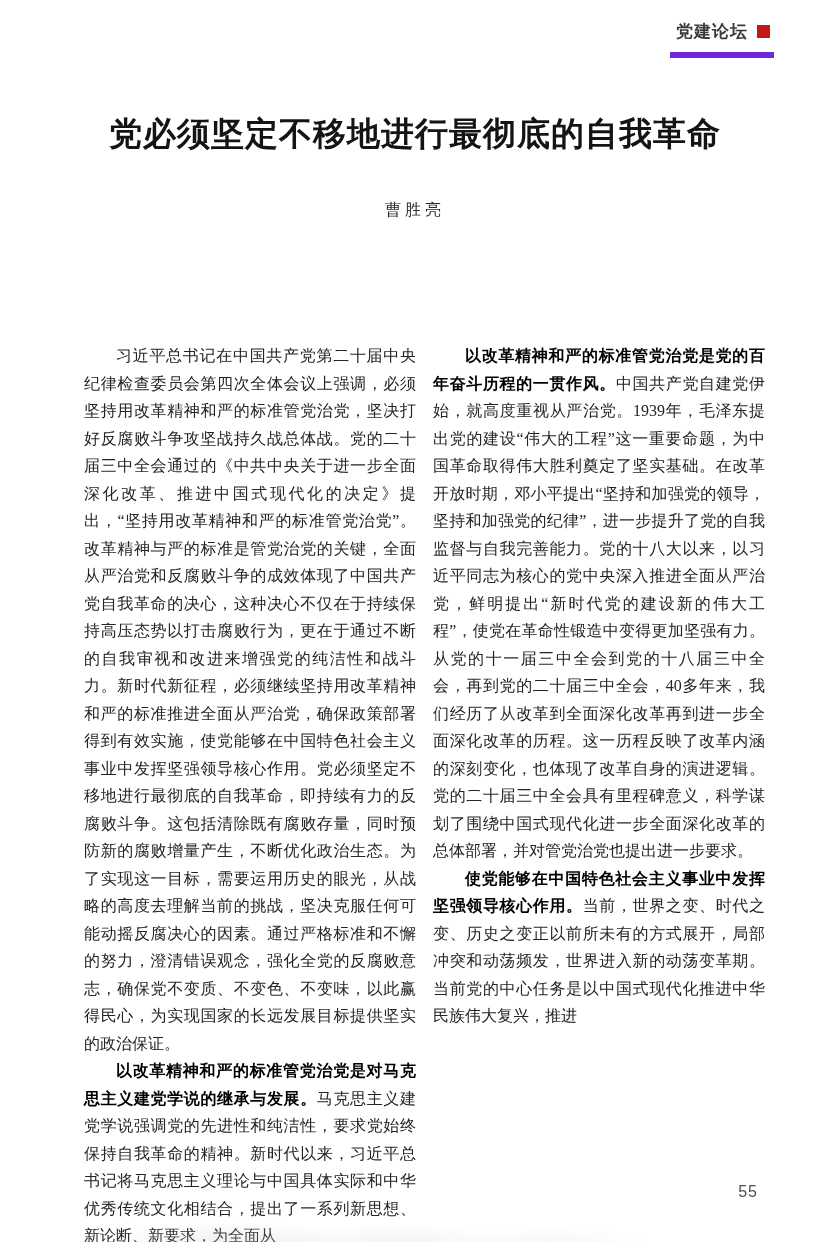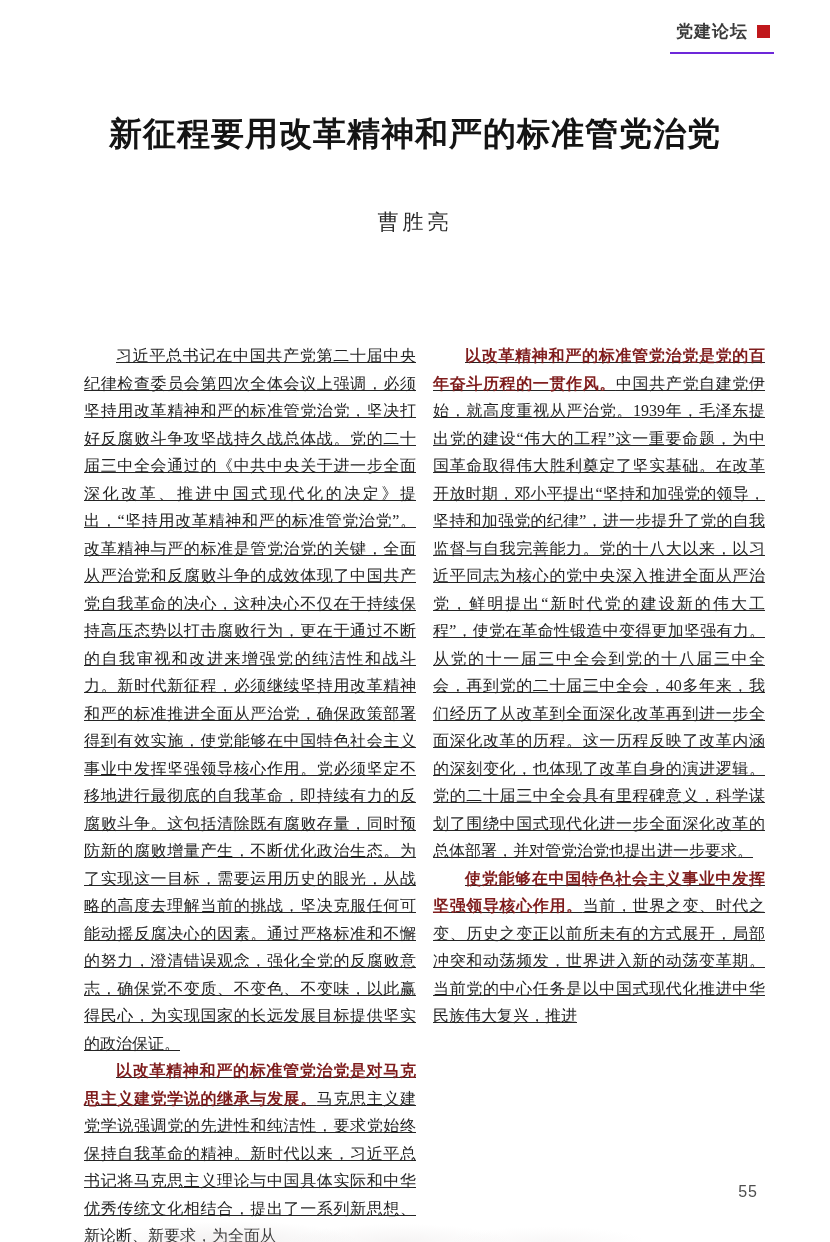--- a/index.html
+++ b/index.html
@@ -15,21 +15,21 @@
     overflow: hidden;
     font-family: "Liberation Serif", "DejaVu Serif", serif;
     color: #222;
   }
   
   .running-head {
     position: absolute;
     top: 20px;
     right: 56px;
     display: inline-block;
-    border-bottom: 2px solid #6d28d9;
+    border-bottom: 6px solid #6d28d9;
     padding: 0 4px 9px 6px;
   }
   .head-inner {
     display: flex;
     align-items: center;
     gap: 9px;
   }
   .head-text {
     font-family: "Liberation Sans", "DejaVu Sans", sans-serif;
     font-weight: 800;
@@ -52,25 +52,25 @@
     margin: 0;
     text-align: center;
     font-family: "Liberation Sans", "DejaVu Sans", sans-serif;
     font-weight: 800;
     font-size: 33px;
     letter-spacing: 1px;
     color: #141414;
   }
   .author {
     position: absolute;
-    top: 208px;
+    top: 200px;
     left: 0;
     width: 100%;
     text-align: center;
-    font-size: 21px;
+    font-size: 16px;
     letter-spacing: 4px;
     color: #2a2a2a;
   }
   
   .body-columns {
     position: absolute;
     top: 342px;
     left: 84px;
     width: 682px;
     display: flex;
@@ -80,29 +80,28 @@
     width: 332px;
     flex: 0 0 332px;
     text-align: justify;
     font-size: 16px;
     line-height: 27.5px;
     color: #242424;
   }
   .para {
     margin: 0;
     padding: 0;
-    text-decoration: underline;
   }
   .para.indent {
     text-indent: 2em;
   }
   .lead {
     font-family: "Liberation Sans", "DejaVu Sans", sans-serif;
     font-weight: 700;
-    color: #7f1d1d;
+    color: #000000;
     margin-top: 20px;
   }
   
   .page-number {
     position: absolute;
     top: 1183px;
     right: 72px;
     font-family: "Liberation Sans", "DejaVu Sans", sans-serif;
     font-size: 16px;
     color: #4e4e4e;
@@ -127,21 +126,21 @@
 
 <div class="page">
 
   <div class="running-head">
     <div class="head-inner">
       <span class="head-text">党建论坛</span>
       <span class="head-square"></span>
     </div>
   </div>
 
-  <h1 class="title">新征程要用改革精神和严的标准管党治党</h1>
+  <h1 class="title">党必须坚定不移地进行最彻底的自我革命</h1>
 
   <div class="author">曹胜亮</div>
 
   <div class="body-columns">
 
     <div class="col">
       <p class="para indent"><span>习近平总书记在中国共产党第二十届中央纪律检查委员会第四次全体会议上强调，必须坚持用改革精神和严的标准管党治党，坚决打好反腐败斗争攻坚战持久战总体战。党的二十届三中全会通过的《中共中央关于进一步全面深化改革、推进中国式现代化的决定》提出，“坚持用改革精神和严的标准管党治党”。改革精神与严的标准是管党治党的关键，全面从严治党和反腐败斗争的成效体现了中国共产党自我革命的决心，这种决心不仅在于持续保持高压态势以打击腐败行为，更在于通过不断的自我审视和改进来增强党的纯洁性和战斗力。新时代新征程，必须继续坚持用改革精神和严的标准推进全面从严治党，确保政策部署得到有效实施，使党能够在中国特色社会主义事业中发挥坚强领导核心作用。党必须坚定不移地进行最彻底的自我革命，即持续有力的反腐败斗争。这包括清除既有腐败存量，同时预防新的腐败增量产生，不断优化政治生态。为了实现这一目标，需要运用历史的眼光，从战略的高度去理解当前的挑战，坚决克服任何可能动摇反腐决心的因素。通过严格标准和不懈的努力，澄清错误观念，强化全党的反腐败意志，确保党不变质、不变色、不变味，以此赢得民心，为实现国家的长远发展目标提供坚实的政治保证。</span></p>
       <p class="para indent"><span class="lead">以改革精神和严的标准管党治党是对马克思主义建党学说的继承与发展。</span><span>马克思主义建党学说强调党的先进性和纯洁性，要求党始终保持自我革命的精神。新时代以来，习近平总书记将马克思主义理论与中国具体实际和中华优秀传统文化相结合，提出了一系列新思想、新论断、新要求，为全面从</span></p>
     </div>
 

